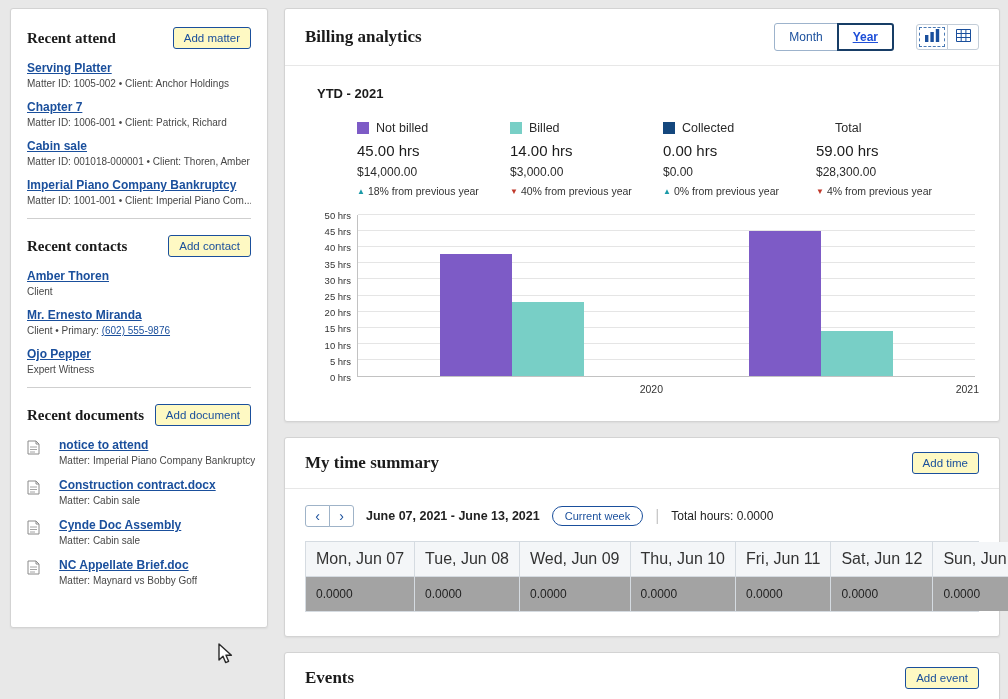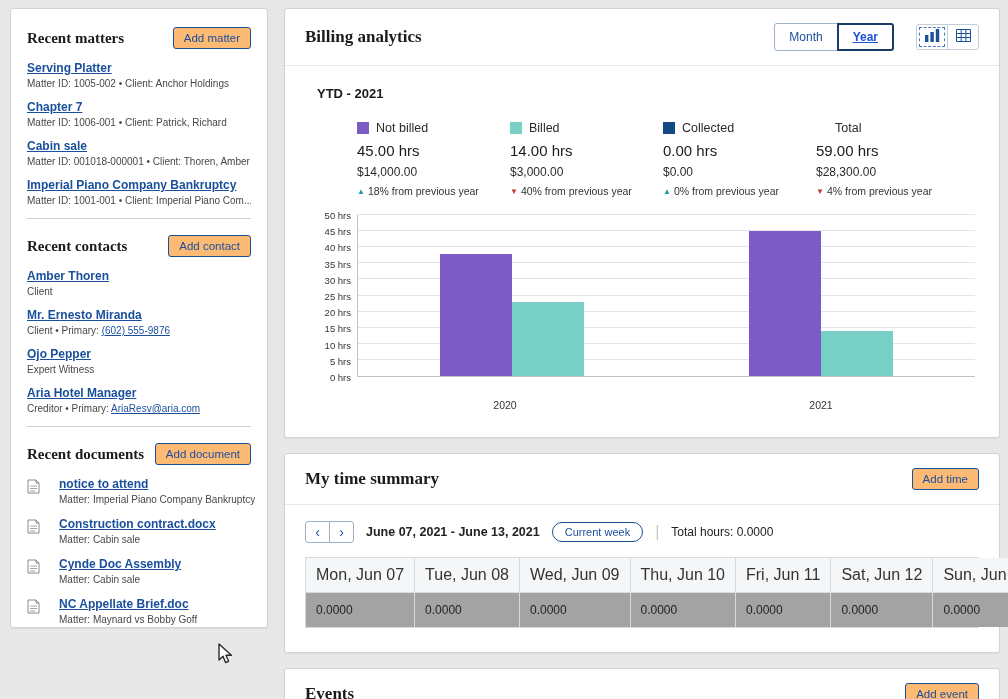--- a/index.html
+++ b/index.html
@@ -17,21 +17,21 @@
     background:#fff;
     border:1px solid #d3d3d3;
     border-radius:3px;
     box-shadow:0 1px 2px rgba(0,0,0,.06);
   }
   
   .sidebar { width:258px; flex:none; padding:18px 16px; height:620px; overflow:hidden; }
   .sec-head { display:flex; justify-content:space-between; align-items:center; margin-bottom:12px; }
   .sec-title { font-family:"Liberation Serif", serif; font-size:15px; font-weight:700; color:#1b1b1b; }
   .btn {
-    background:#fdba74; border:1px solid #1a4f9c; color:#1a4f9c;
+    background:#fef9c3; border:1px solid #1a4f9c; color:#1a4f9c;
     font-family:"Liberation Sans", sans-serif;
     font-size:11.5px; padding:4px 10px; border-radius:3px; cursor:pointer; white-space:nowrap;
   }
   .s-item { margin-bottom:11px; }
   .link { color:#1a4f9c; font-weight:700; text-decoration:underline; font-size:12px; cursor:pointer; }
   .meta { font-size:10px; color:#474747; margin-top:3px; white-space:nowrap; overflow:hidden; }
   .meta a { color:#1a4f9c; text-decoration:underline; font-size:10px; cursor:pointer; }
   .divider { border:none; border-top:1px solid #cfcfcf; margin:12px 0 16px; }
   .doc-item { display:flex; gap:19px; margin-bottom:12px; align-items:flex-start; }
   .doc-icon { flex:none; margin-top:2px; }
@@ -81,21 +81,21 @@
   }
   .plot {
     flex:1; position:relative; height:162px;
     border-left:1px solid #c2c2c2; border-bottom:1px solid #c2c2c2;
   }
   .gridline { position:absolute; left:0; right:0; height:1px; background:#e5e5e5; }
   .groups { position:absolute; left:0; right:0; top:0; bottom:0; display:flex; align-items:flex-end; }
   .bar-group { flex:1; display:flex; justify-content:center; align-items:flex-end; height:100%; }
   .bar { width:72px; }
   .xlabels { display:flex; margin-left:42px; }
-  .xlabel { flex:1; text-align:center; font-size:10.5px; color:#333; margin-top:22px; }
+  .xlabel { flex:1; text-align:right; font-size:10.5px; color:#333; margin-top:6px; }
   
   .ts-controls { display:flex; align-items:center; gap:12px; padding:16px 20px 14px; }
   .pager { display:flex; }
   .pg-btn {
     width:25px; height:22px; border:1px solid #9fb3c8; background:#fff; color:#1a4f9c;
     font-size:14px; line-height:1; display:flex; align-items:center; justify-content:center; cursor:pointer;
   }
   .pg-btn.prev { border-radius:3px 0 0 3px; }
   .pg-btn.next { border-radius:0 3px 3px 0; margin-left:-1px; }
   .date-range { font-size:12.5px; font-weight:700; color:#222; }
@@ -120,21 +120,21 @@
 </style>
 </head>
 <body>
 
 <div class="page">
 
   <aside class="card sidebar">
 
     <section>
       <div class="sec-head">
-        <div class="sec-title">Recent matters</div>
+        <div class="sec-title">Recent attend</div>
         <button class="btn">Add matter</button>
       </div>
       <div class="s-item">
         <a class="link">Serving Platter</a>
         <div class="meta">Matter ID: 1005-002  •  Client: Anchor Holdings</div>
       </div>
       <div class="s-item">
         <a class="link">Chapter 7</a>
         <div class="meta">Matter ID: 1006-001  •  Client: Patrick, Richard</div>
       </div>
@@ -159,24 +159,20 @@
         <a class="link">Amber Thoren</a>
         <div class="meta"><span>Client</span><a></a></div>
       </div>
       <div class="s-item">
         <a class="link">Mr. Ernesto Miranda</a>
         <div class="meta"><span>Client  •  Primary: </span><a>(602) 555-9876</a></div>
       </div>
       <div class="s-item">
         <a class="link">Ojo Pepper</a>
         <div class="meta"><span>Expert Witness</span><a></a></div>
-      </div>
-      <div class="s-item">
-        <a class="link">Aria Hotel Manager</a>
-        <div class="meta"><span>Creditor  •  Primary: </span><a>AriaResv@aria.com</a></div>
       </div>
     </section>
 
     <hr class="divider">
 
     <section>
       <div class="sec-head">
         <div class="sec-title">Recent documents</div>
         <button class="btn">Add document</button>
       </div>

